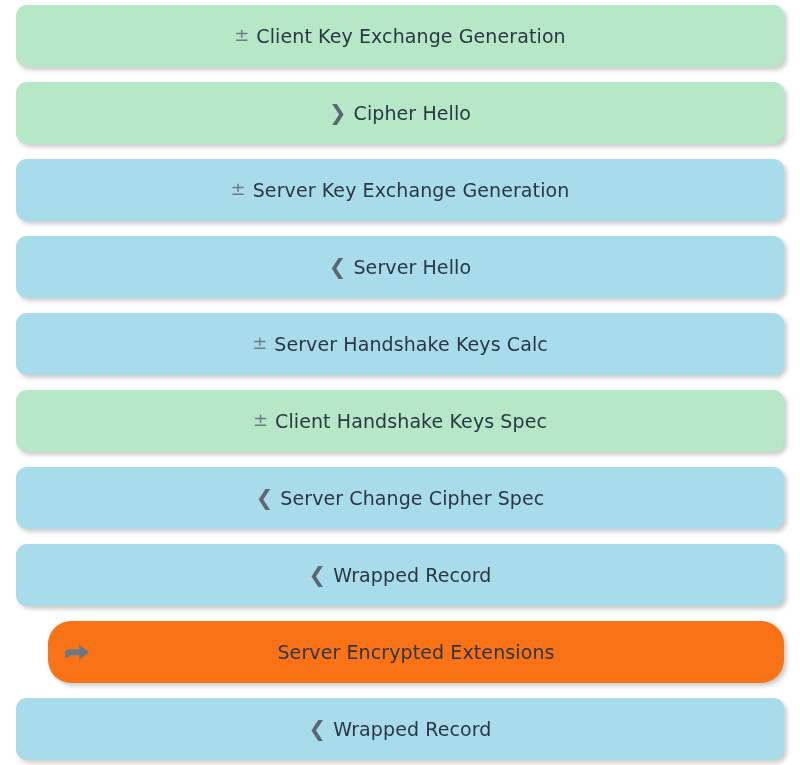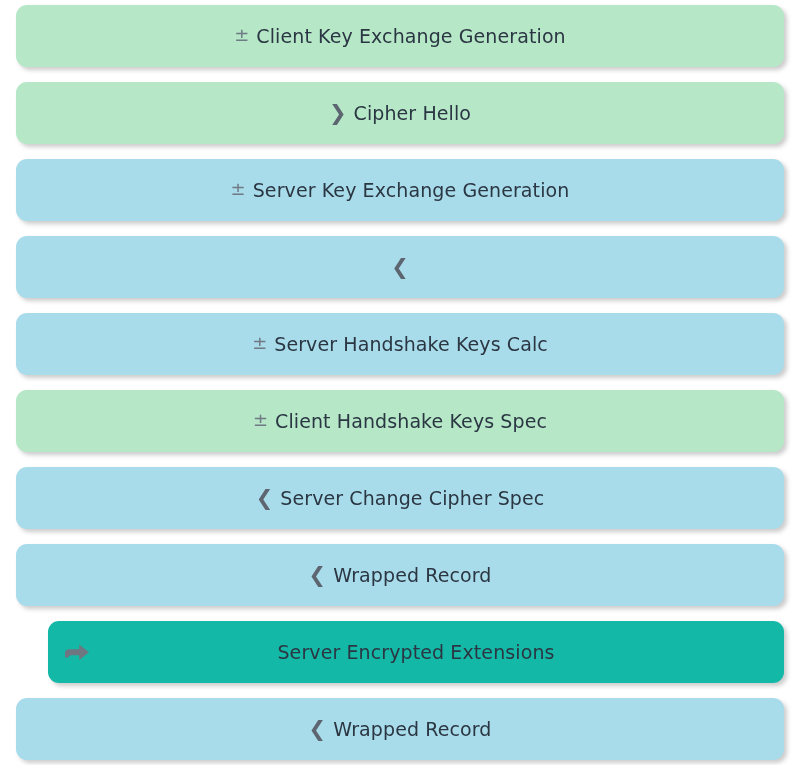--- a/index.html
+++ b/index.html
@@ -110,20 +110,21 @@
     </div>
     <div class="row blue" style="background: rgb(169, 220, 234);">
       <div class="row-inner">
         <span class="row-glyph pm">±</span>
         <span class="row-label">Server Key Exchange Generation</span>
       </div>
     </div>
     <div class="row blue" style="background: rgb(169, 220, 234);">
       <div class="row-inner">
         <span class="row-glyph chev">❮</span>
+        <span class="row-label">Server Hello</span>
       </div>
     </div>
     <div class="row blue" style="background: rgb(169, 220, 234);">
       <div class="row-inner">
         <span class="row-glyph pm">±</span>
         <span class="row-label">Server Handshake Keys Calc</span>
       </div>
     </div>
     <div class="row green" style="background: rgb(182, 232, 200);">
       <div class="row-inner">
@@ -136,21 +137,21 @@
         <span class="row-glyph chev">❮</span>
         <span class="row-label">Server Change Cipher Spec</span>
       </div>
     </div>
     <div class="row blue" style="background: rgb(169, 220, 234);">
       <div class="row-inner">
         <span class="row-glyph chev">❮</span>
         <span class="row-label">Wrapped Record</span>
       </div>
     </div>
-    <div class="row blue indented" style="background: #14b8a6;">
+    <div class="row blue indented" style="background: #f97316; border-radius: 23px;">
       <span class="pointer-arrow"><svg viewBox="0 0 30 24" width="30" height="24" aria-hidden="true">
           <path d="M3 12.8 C3 10.4 5 9.2 7.4 9.2 L17.2 9.2 L17.2 4.4 L27 12.2 L17.2 20 L17.2 15.2 L9.4 15.2 C7.6 15.2 6.6 15.9 6.6 17.4 L3 17.4 Z" fill="#6e7781"></path>
         </svg></span>
       <div class="row-inner">
         <span class="row-label">Server Encrypted Extensions</span>
       </div>
     </div>
     <div class="row blue" style="background: rgb(169, 220, 234);">
       <div class="row-inner">
         <span class="row-glyph chev">❮</span>

